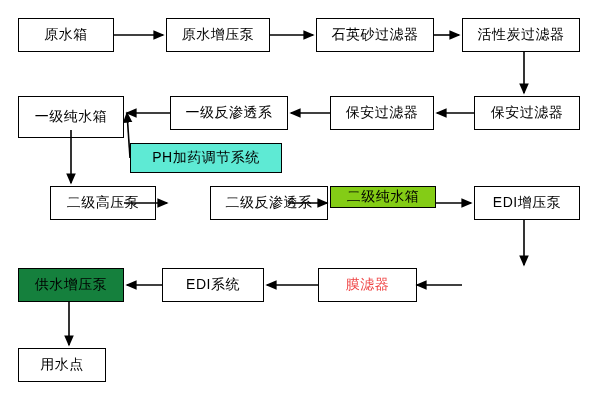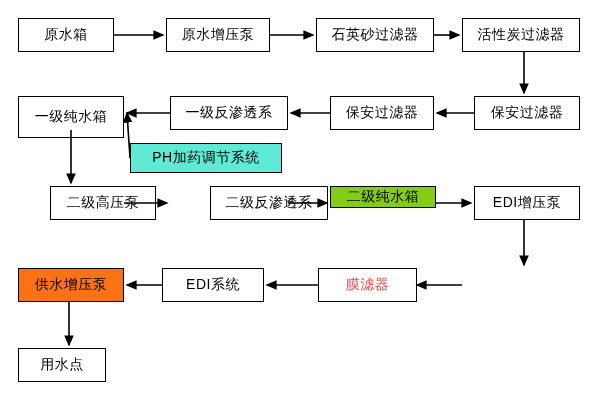--- a/index.html
+++ b/index.html
@@ -82,21 +82,21 @@
     </div>
     <div class="node" style="left: 474px; top: 186px; width: 106px; height: 34px; border-color: rgb(0, 0, 0); background: rgb(255, 255, 255); color: rgb(0, 0, 0);">
       <span>EDI增压泵</span>
     </div>
     <div class="node" style="left: 318px; top: 268px; width: 99px; height: 34px; border-color: rgb(0, 0, 0); background: rgb(255, 255, 255); color: #ef4444;">
       <span>膜滤器</span>
     </div>
     <div class="node" style="left: 162px; top: 268px; width: 102px; height: 34px; border-color: rgb(0, 0, 0); background: rgb(255, 255, 255); color: rgb(0, 0, 0);">
       <span>EDI系统</span>
     </div>
-    <div class="node" style="left: 18px; top: 268px; width: 106px; height: 34px; border-color: rgb(0, 0, 0); background: #f97316; color: rgb(0, 0, 0);">
+    <div class="node" style="left: 18px; top: 268px; width: 106px; height: 34px; border-color: rgb(0, 0, 0); background: #15803d; color: rgb(0, 0, 0);">
       <span>供水增压泵</span>
     </div>
     <div class="node" style="left: 18px; top: 348px; width: 88px; height: 34px; border-color: rgb(0, 0, 0); background: rgb(255, 255, 255); color: rgb(0, 0, 0);">
       <span>用水点</span>
     </div>
     <div class="arrow" style="left: 104px; top: 25px; width: 69px; height: 20px;">
       <svg width="69" height="20" viewBox="0 0 69 20">
         <defs>
           <marker id="ah0" markerWidth="7" markerHeight="7" refX="6" refY="3" orient="auto" markerUnits="strokeWidth">
             <path d="M0,0 L7,3 L0,6 z" fill="#000000"></path>

